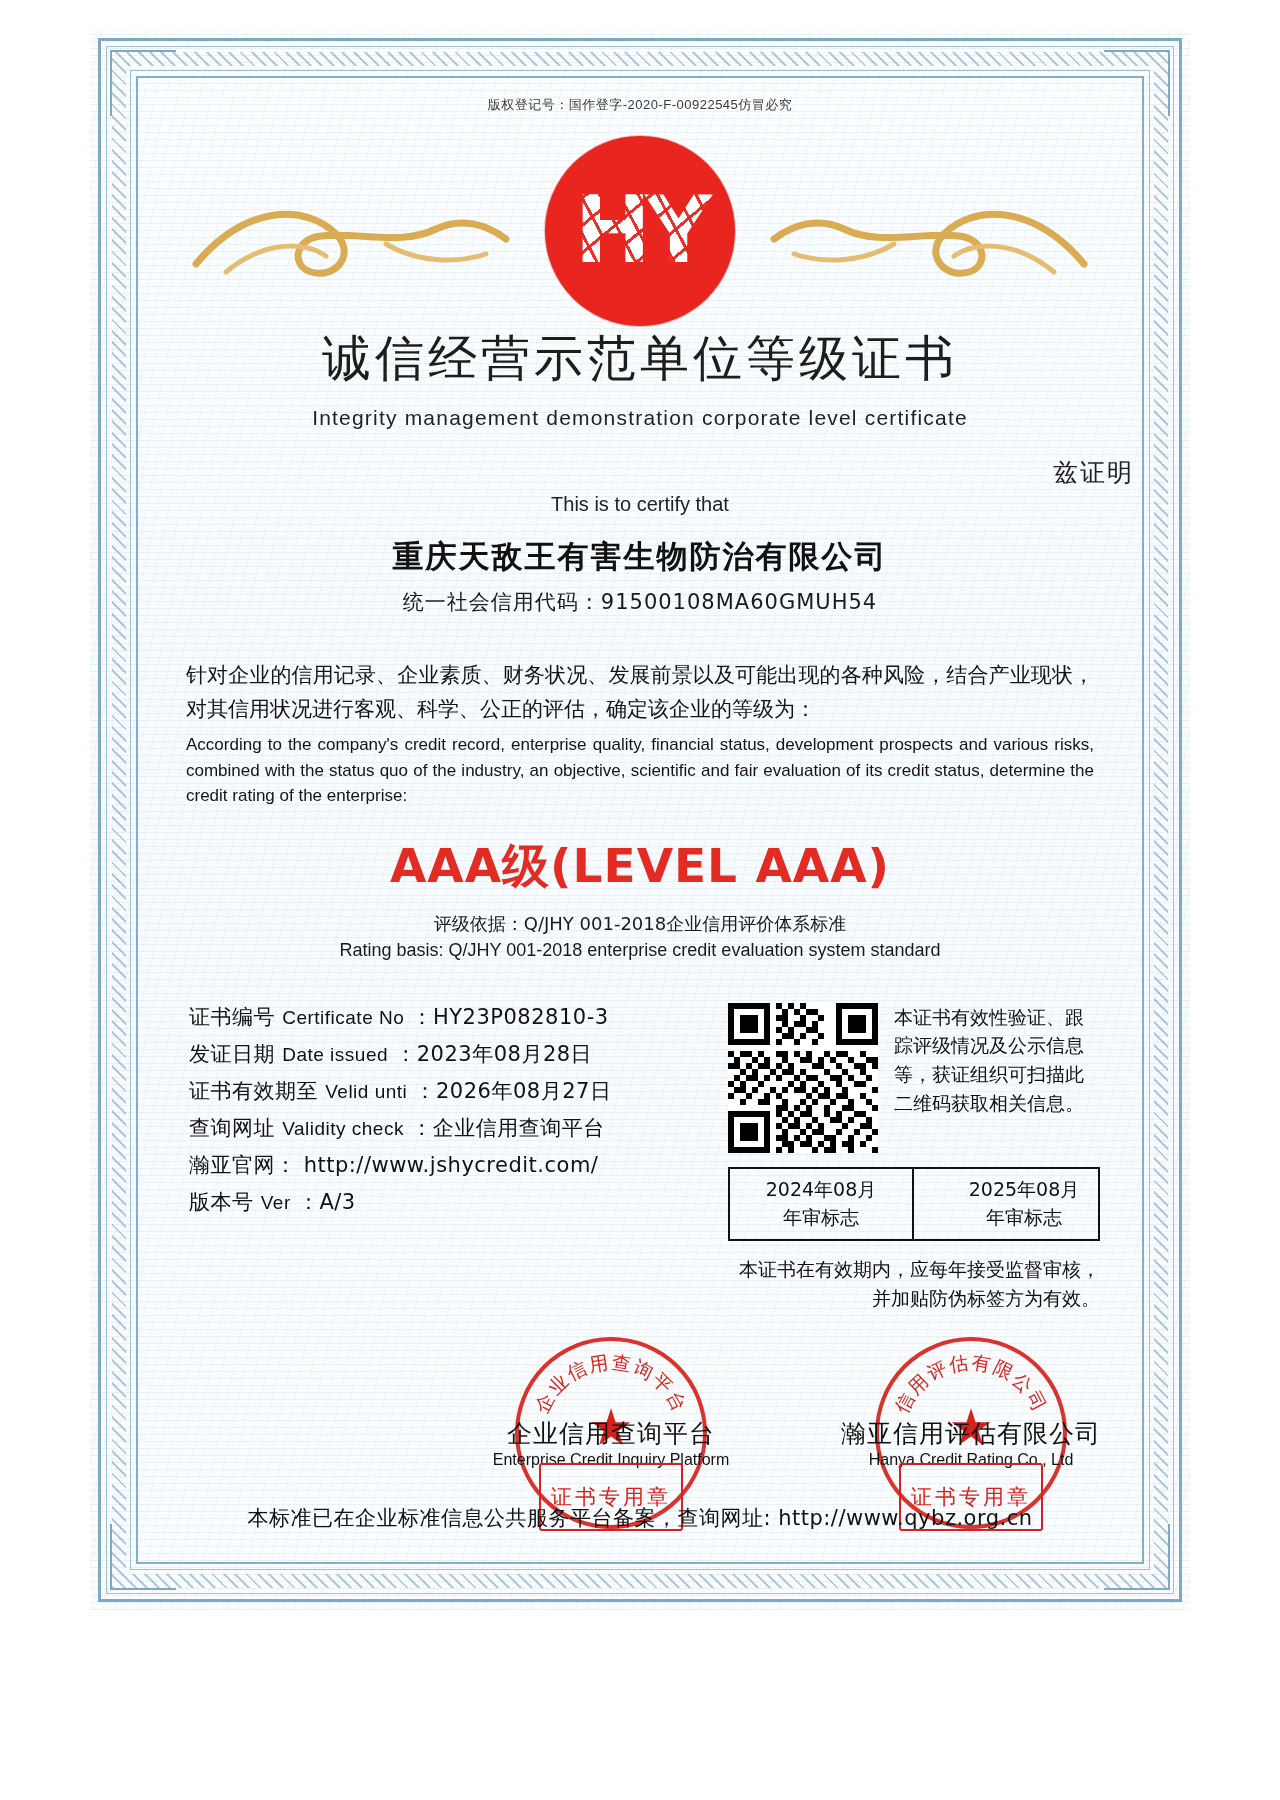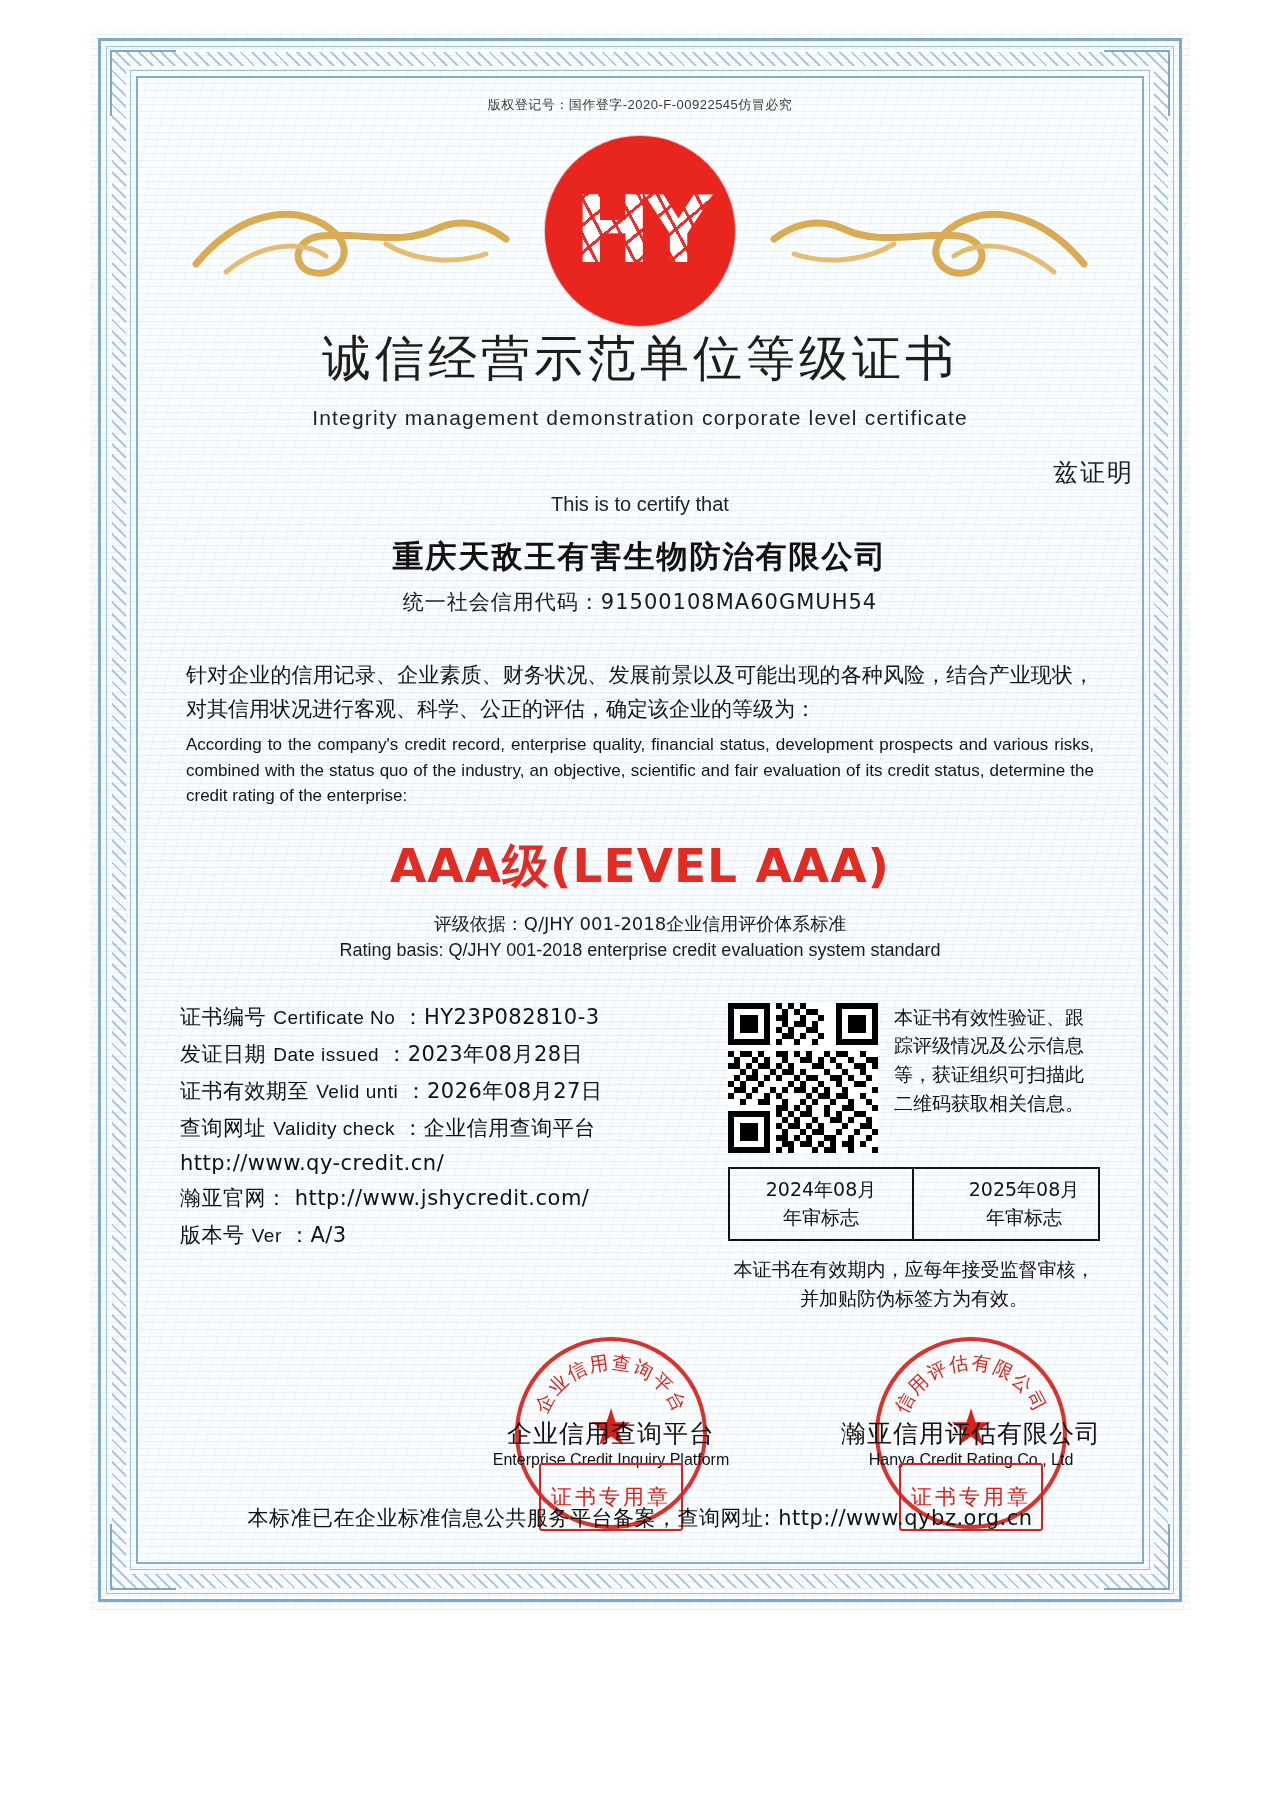--- a/index.html
+++ b/index.html
@@ -156,21 +156,21 @@
   .basis-cn{text-align:center;font-size:18px;color:#1a1a1a;margin-top:14px;font-family:"DejaVu Sans", sans-serif;}
   .basis-en{text-align:center;font-size:18px;color:#1a1a1a;margin-top:4px;}
 
   
   .details-zone{
     display:flex;
     margin-top:42px;
     padding:0 34px;
     gap:24px;
   }
-  .details-left{width:565px;}
+  .details-left{width:565px;margin-left:9px;}
   .d-row{
     font-size:21px;color:#111;margin-bottom:9px;letter-spacing:.5px;
     font-family:"DejaVu Sans", sans-serif;
   }
   .d-row .en{font-family:"Liberation Sans", sans-serif;font-size:19px;}
   .details-right{flex:1;}
   .qr-row{display:flex;gap:16px;}
   .qr{
     width:150px;height:150px;flex:none;
     background:#fff;
@@ -187,21 +187,21 @@
     width:186px;height:74px;border:2px solid #111;
     display:flex;flex-direction:column;align-items:center;justify-content:center;
     font-size:19px;color:#111;
     font-family:"DejaVu Sans", sans-serif;
     box-sizing:border-box;
   }
   .year-box + .year-box{border-left:none;padding-left:36px;}
   .year-box .yr{margin-bottom:2px;}
   .annual-note{
     margin-top:14px;width:372px;
-    font-size:19px;line-height:1.55;color:#111;text-align:center;
+    font-size:19px;line-height:1.55;color:#111;text-align:right;
     font-family:"DejaVu Sans", sans-serif;
   }
 
   
   .seals{
     position:relative;height:210px;margin-top:18px;
   }
   .seal{
     position:absolute;top:0;
     width:270px;height:196px;
@@ -315,21 +315,20 @@
         <div class="d-row">
           <span>证书有效期至</span>
           <span class="en">Velid unti</span>
           <span>：2026年08月27日</span>
         </div>
         <div class="d-row">
           <span>查询网址</span>
           <span class="en">Validity check</span>
           <span>：企业信用查询平台</span>
         </div>
-        <div class="d-row">http://www.qy-credit.cn/</div>
         <div class="d-row">
           <span>瀚亚官网：</span>
           <span>http://www.jshycredit.com/</span>
         </div>
         <div class="d-row">
           <span>版本号</span>
           <span class="en">Ver</span>
           <span>：A/3</span>
         </div>
       </div>

